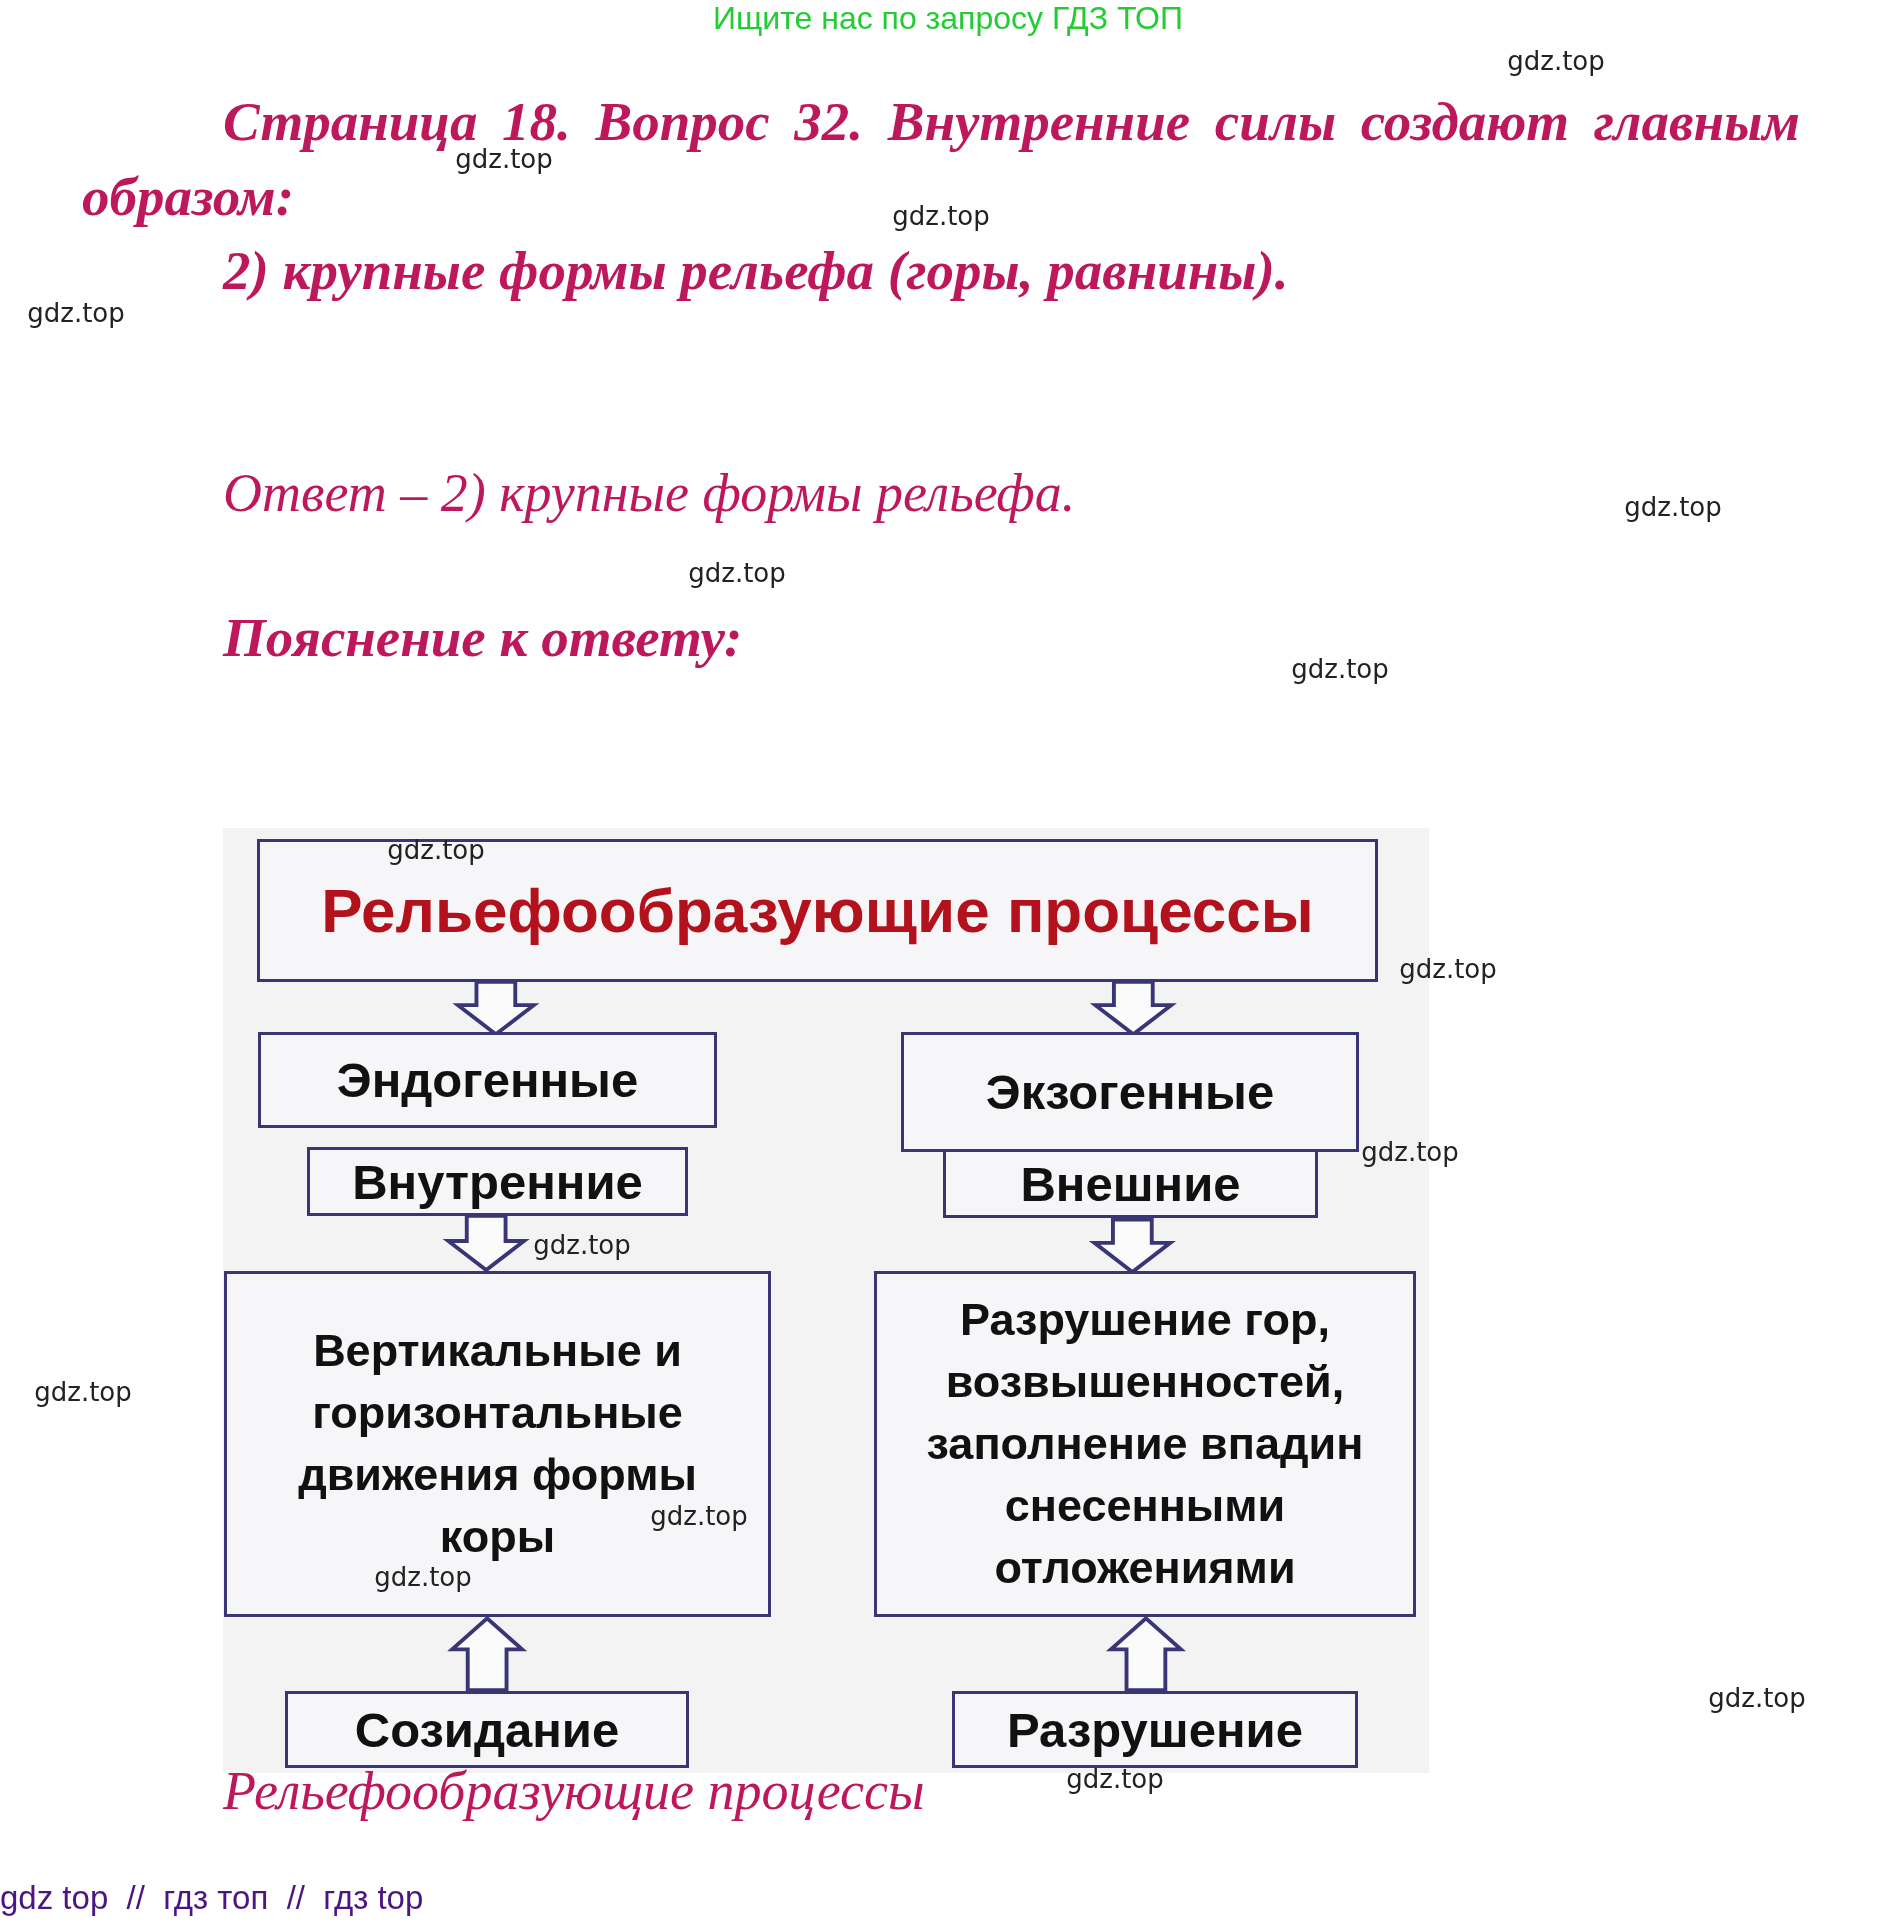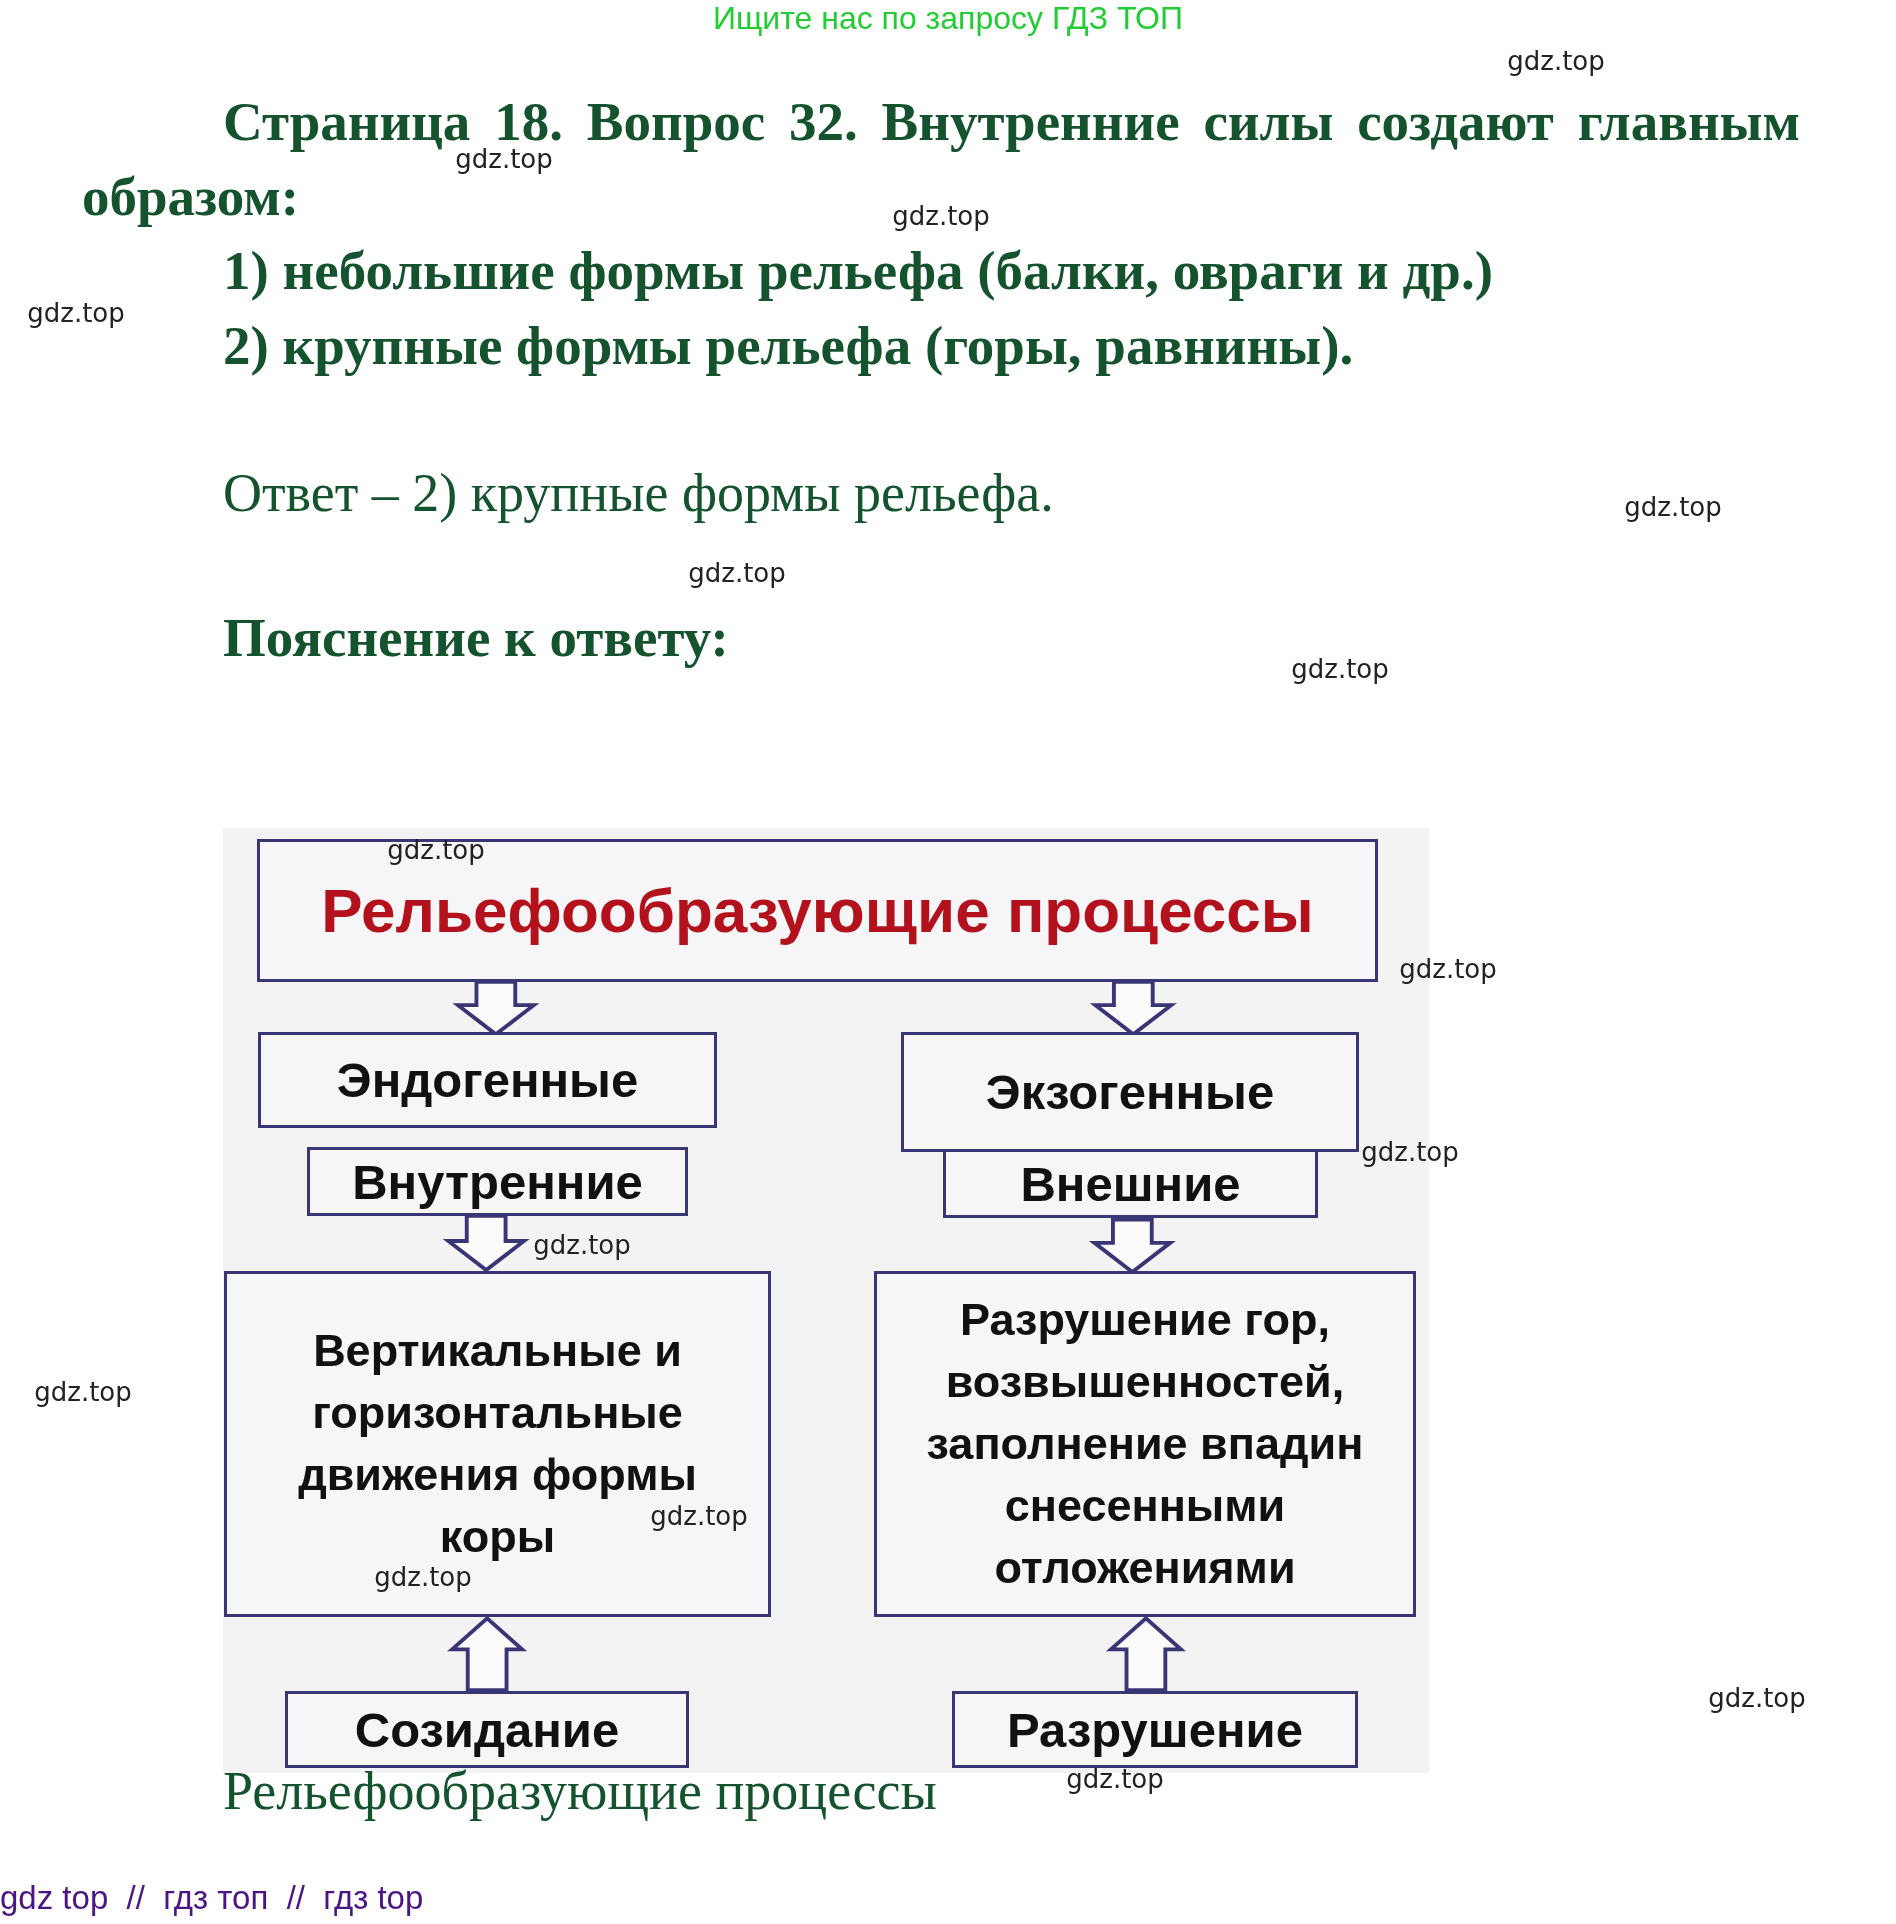--- a/index.html
+++ b/index.html
@@ -2,21 +2,21 @@
 <html><head>
 <meta charset="utf-8">
 <style>
   html, body { margin:0; padding:0; background:#ffffff; }
   body { width:1896px; height:1924px; position:relative; overflow:hidden; }
   .abs { position:absolute; }
   .banner { left:0; width:1896px; top:0; text-align:center; color:#22cc33;
     font-family:"Liberation Sans", sans-serif; font-size:32px; line-height:37px; }
   .wm { font-family:"DejaVu Sans", sans-serif; font-size:26px; color:#222; white-space:nowrap;
     transform:translate(-50%,-50%); }
-  .serif { font-family:"Liberation Serif", serif; color:#14532d; }
+  .serif { font-family:"Liberation Serif", serif; color:#be185d;font-style:italic; }
   .col { left:82px; width:1718px; }
   .h { font-weight:bold; font-size:55px; line-height:75px; text-align:justify; text-indent:141px; margin:0; }
   .opt { font-weight:bold; font-size:55px; line-height:75px; margin:0; padding-left:141px; white-space:nowrap; }
   .p { font-size:54px; line-height:75px; margin:0; }
   .just { text-align:justify; text-indent:141px; }
   .diagram { left:223px; top:828px; width:1206px; height:945px; background:#f3f3f4; }
   .box { position:absolute; border:3.9px solid #3a3676; box-sizing:border-box; background:#f6f6f8;
     display:flex; align-items:center; justify-content:center; text-align:center;
     font-family:"Liberation Sans", sans-serif; font-weight:bold; color:#111; }
   .title-box { color:#b3121c; font-size:62px; }
@@ -28,21 +28,20 @@
 </style>
 </head>
 <body>
 
 <div class="abs banner">Ищите нас по запросу ГДЗ ТОП</div>
 
 <div class="abs col serif" style="top:84px;">
   <p class="h">Страница 18. Вопрос 32. Внутренние силы создают главным образом:</p>
 </div>
 <div class="abs col serif" style="top:233px;">
-  <p class="opt">1) небольшие формы рельефа (балки, овраги и др.)</p>
   <p class="opt">2) крупные формы рельефа (горы, равнины).</p>
 </div>
 
 <div class="abs col serif" style="top:456px;">
   <p class="p" style="padding-left:141px;">Ответ – 2) крупные формы рельефа.</p>
 </div>
 
 <div class="abs col serif" style="top:600px;">
   <p class="opt">Пояснение к ответу:</p>
 </div>

